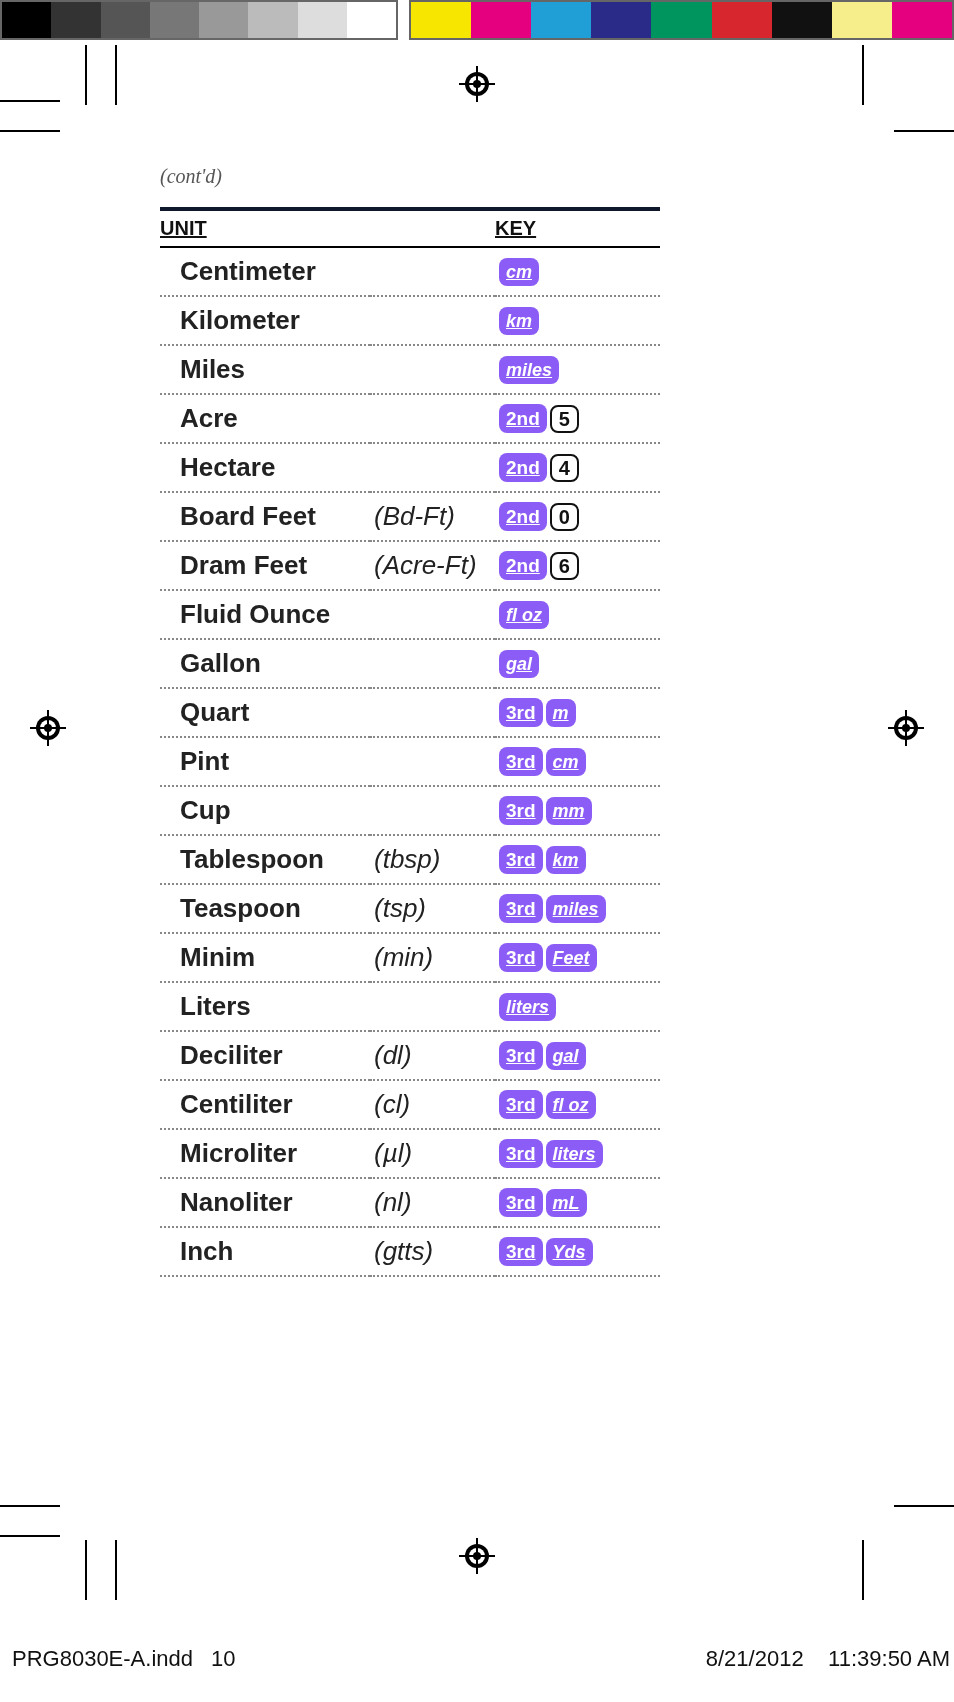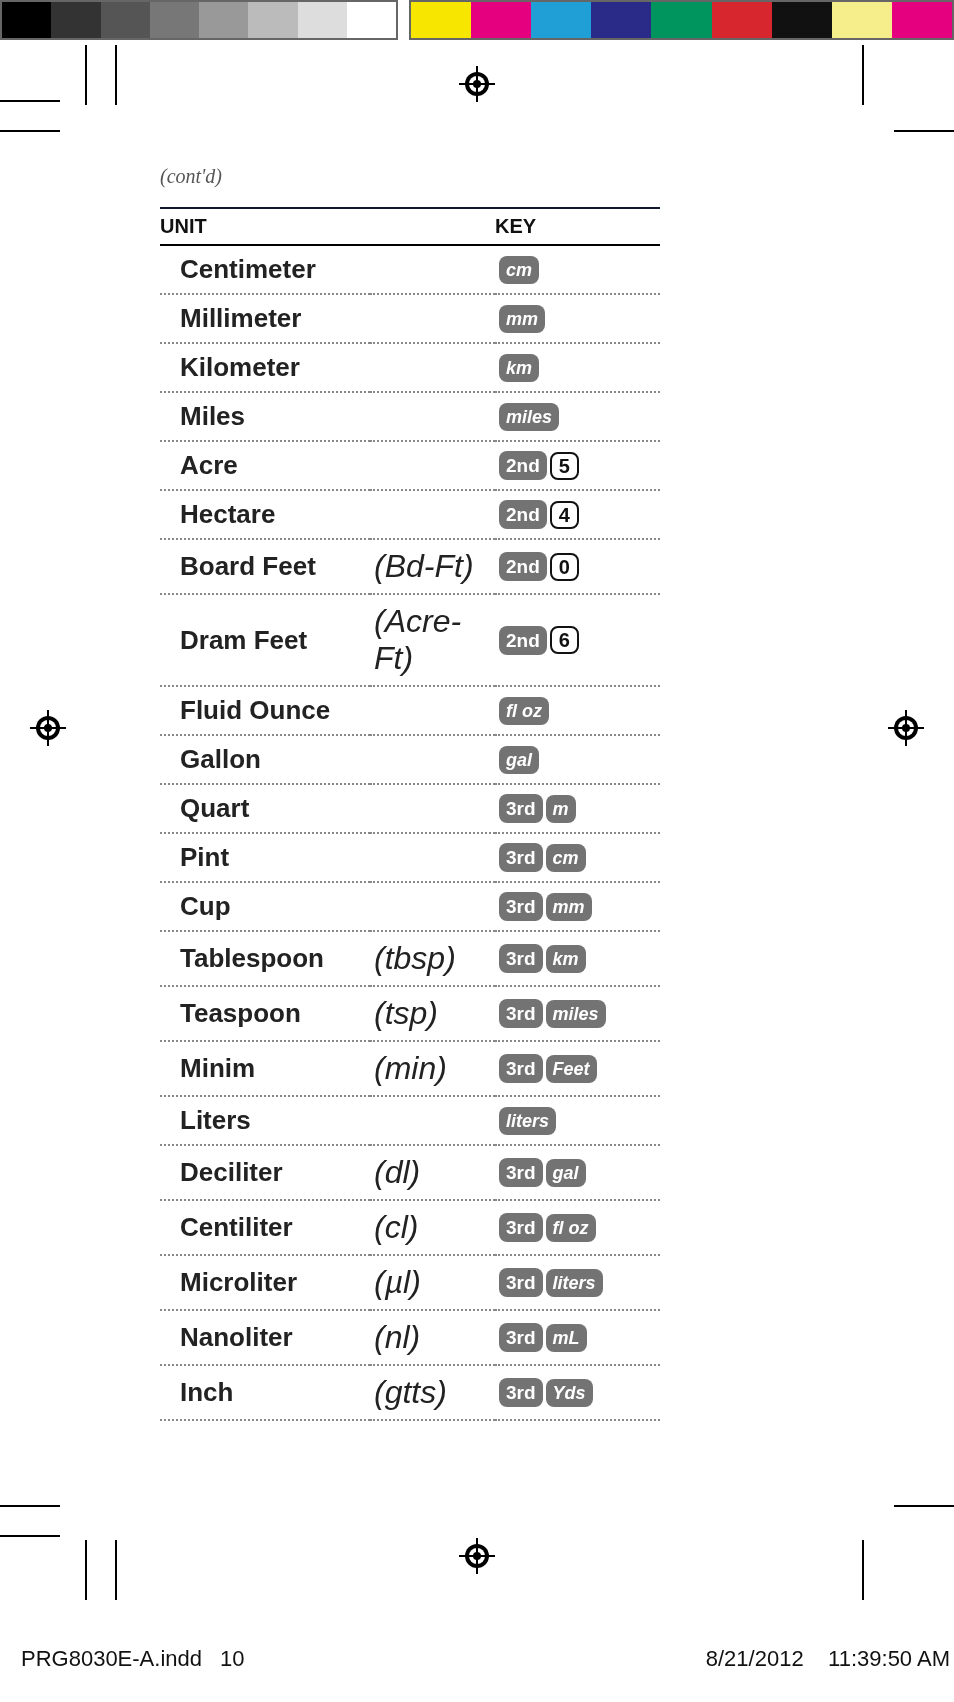--- a/index.html
+++ b/index.html
@@ -20,46 +20,46 @@
   
   
   .crop { position: absolute; background: #000; }
   .crop-h { height: 2px; width: 60px; }
   .crop-v { width: 2px; height: 60px; }
   
   
   .content { position: absolute; left: 160px; top: 165px; width: 500px; }
   .contd { font-style: italic; font-family: Georgia, 'Times New Roman', serif; color: #555; font-size: 20px; margin-bottom: 19px; }
   .tbl { width: 100%; border-collapse: collapse; }
-  .tbl thead th { text-align: left; font-size: 20px; font-weight: bold; color: #111; border-top: 2px solid #0f172a; border-bottom: 2px solid #000; padding: 6px 4px 6px 0; }
+  .tbl thead th { text-align: left; font-size: 20px; font-weight: bold; color: #111; border-top: 4px solid #0f172a; border-bottom: 2px solid #000; padding: 6px 4px 6px 0; text-decoration: underline; }
   .tbl td { padding: 8px 4px; vertical-align: middle; }
   .row { border-bottom: 2px dotted #888; }
   .unit-name { font-size: 26px; font-weight: bold; color: #222; padding-left: 20px !important; width: 210px; margin-top: 47px; }
-  .unit-abbr { font-size: 32px; font-style: italic; color: #222; font-family: Arial, Helvetica, sans-serif; width: 125px; }
+  .unit-abbr { font-size: 26px; font-style: italic; color: #222; font-family: Arial, Helvetica, sans-serif; width: 125px; }
   .key-cell { width: 165px; }
   .key-cell .keybtn { display: inline-block; vertical-align: middle; margin-right: 3px; }
   
   .keybtn {
     display: inline-block;
     border-radius: 8px;
     font-weight: bold;
     font-style: italic;
     text-align: center;
     line-height: 1;
     padding: 5px 7px;
     font-size: 18px;
     font-family: Arial, Helvetica, sans-serif;
   }
-  .keybtn.dark { background: #737373; color: #fff; }
+  .keybtn.dark { background: #8b5cf6; color: #fff; text-decoration: underline; }
   .keybtn.light { background: #fff; color: #111; border: 2px solid #111; padding: 3px 6px; }
   .keybtn.modifier { font-style: normal; font-weight: 800; font-size: 19px; padding: 5px 7px; }
   .keybtn.num { font-style: normal; font-weight: 900; font-size: 20px; padding: 2px 7px; }
   
   
-  .footer { position: absolute; left: 17px; right: 0; bottom: 30px; display: flex; justify-content: space-between; font-size: 22px; color: #111; padding: 0 4px; }
+  .footer { position: absolute; left: 8px; right: 0; bottom: 30px; display: flex; justify-content: space-between; font-size: 22px; color: #111; padding: 0 4px; }
   .footer .left { display:flex; gap: 18px; }
 </style>
 </head>
 <body>
 
 <div class="color-strip strip-left" id="strip-left">
     <div class="swatch" style="background: rgb(0, 0, 0);"></div>
     <div class="swatch" style="background: rgb(51, 51, 51);"></div>
     <div class="swatch" style="background: rgb(85, 85, 85);"></div>
     <div class="swatch" style="background: rgb(119, 119, 119);"></div>
@@ -134,25 +134,20 @@
         <th>KEY</th>
       </tr>
     </thead>
     <tbody id="tbody">
         <tr class="row">
           <td class="unit-name">Centimeter</td>
           <td class="unit-abbr"></td>
           <td class="key-cell"><span class="keybtn dark">cm</span></td>
         </tr>
         <tr class="row">
-          <td class="unit-name">Millimeter</td>
-          <td class="unit-abbr"></td>
-          <td class="key-cell"><span class="keybtn dark">mm</span></td>
-        </tr>
-        <tr class="row">
           <td class="unit-name">Kilometer</td>
           <td class="unit-abbr"></td>
           <td class="key-cell"><span class="keybtn dark">km</span></td>
         </tr>
         <tr class="row">
           <td class="unit-name">Miles</td>
           <td class="unit-abbr"></td>
           <td class="key-cell"><span class="keybtn dark">miles</span></td>
         </tr>
         <tr class="row">

